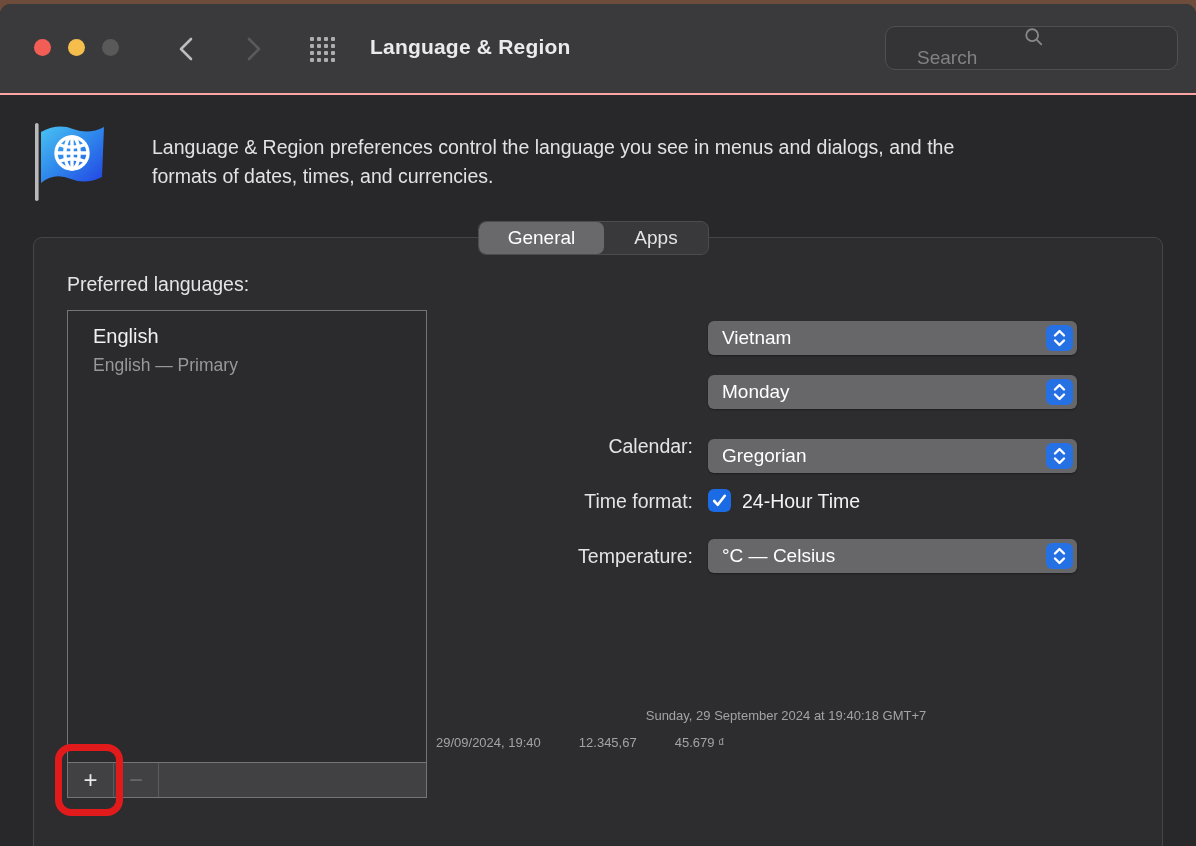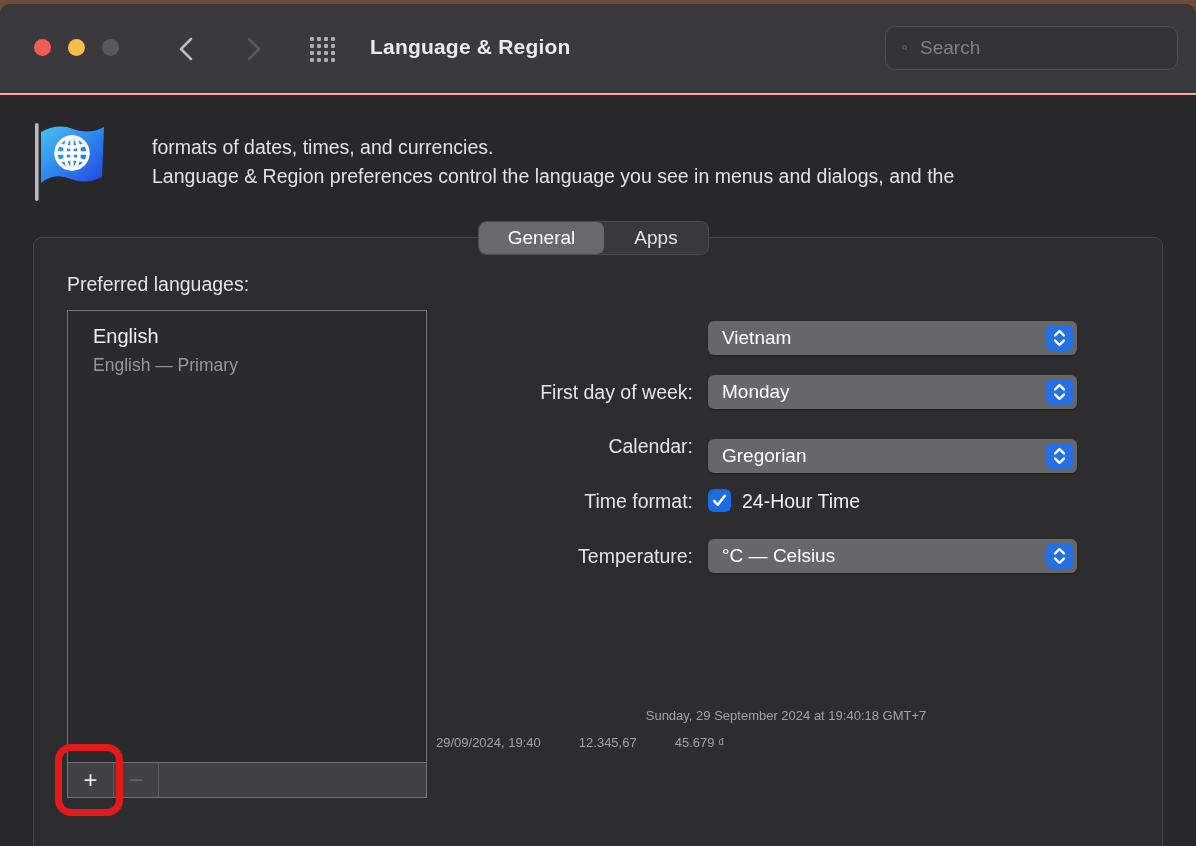--- a/index.html
+++ b/index.html
@@ -32,21 +32,21 @@
     gap:3px;
   }
   .grid-icon span { background:#aeaeb0; border-radius:1px; }
   .win-title {
     position:absolute; top:31px; left:370px;
     font-size:21px; font-weight:bold; color:#ebebed; letter-spacing:.2px;
   }
   .search-field {
     position:absolute; top:22px; left:885px; width:293px; height:44px;
     background:#343436; border:1.5px solid #505052; border-radius:10px;
-    display:flex; align-items:center; padding:0 12px 0 16px;
+    display:flex; align-items:center; padding:0 12px 0 16px;flex-direction:column;
   }
   .search-field input {
     flex:1; background:transparent; border:none; outline:none;
     font-size:19px; color:#d8d8da; margin-left:12px;
     font-family:"Liberation Sans","DejaVu Sans",sans-serif;
   }
   .search-field input::placeholder { color:#828284; }
   
   .flag-wrap { position:absolute; top:116px; left:30px; width:84px; height:84px; }
   .header-desc {
@@ -193,22 +193,22 @@
         <circle cx="42" cy="33" r="16"></circle>
         <ellipse cx="42" cy="33" rx="7.2" ry="16"></ellipse>
         <line x1="42" y1="17" x2="42" y2="49"></line>
         <line x1="26.5" y1="33" x2="57.5" y2="33"></line>
         <path d="M28.5,24.5 Q42,30 55.5,24.5"></path>
         <path d="M28.5,41.5 Q42,36 55.5,41.5"></path>
       </g>
     </svg>
   </div>
   <div class="header-desc">
+    <span style="display:block">Language &amp; Region preferences control the language you see in menus and dialogs, and the</span>
     <span style="display:block">formats of dates, times, and currencies.</span>
-    <span style="display:block">Language &amp; Region preferences control the language you see in menus and dialogs, and the</span>
   </div>
 
   <div class="panel"></div>
 
   <div class="tabs">
     <div class="tab selected">General</div>
     <div class="tab plain">Apps</div>
   </div>
 
   <div class="pref-label">Preferred languages:</div>
@@ -234,21 +234,20 @@
   <div class="dropdown" style="top:317px">
     <span class="value">Vietnam</span>
     <span class="stepper">
       <svg width="17" height="20" viewBox="0 0 17 20">
         <polyline points="4,7.5 8.5,3 13,7.5" fill="none" stroke="#fff" stroke-width="2.4" stroke-linecap="round" stroke-linejoin="round"></polyline>
         <polyline points="4,12.5 8.5,17 13,12.5" fill="none" stroke="#fff" stroke-width="2.4" stroke-linecap="round" stroke-linejoin="round"></polyline>
       </svg>
     </span>
   </div>
 
-  <div class="row-label" style="top:371px">First day of week:</div>
   <div class="dropdown" style="top:371px">
     <span class="value">Monday</span>
     <span class="stepper">
       <svg width="17" height="20" viewBox="0 0 17 20">
         <polyline points="4,7.5 8.5,3 13,7.5" fill="none" stroke="#fff" stroke-width="2.4" stroke-linecap="round" stroke-linejoin="round"></polyline>
         <polyline points="4,12.5 8.5,17 13,12.5" fill="none" stroke="#fff" stroke-width="2.4" stroke-linecap="round" stroke-linejoin="round"></polyline>
       </svg>
     </span>
   </div>
 

